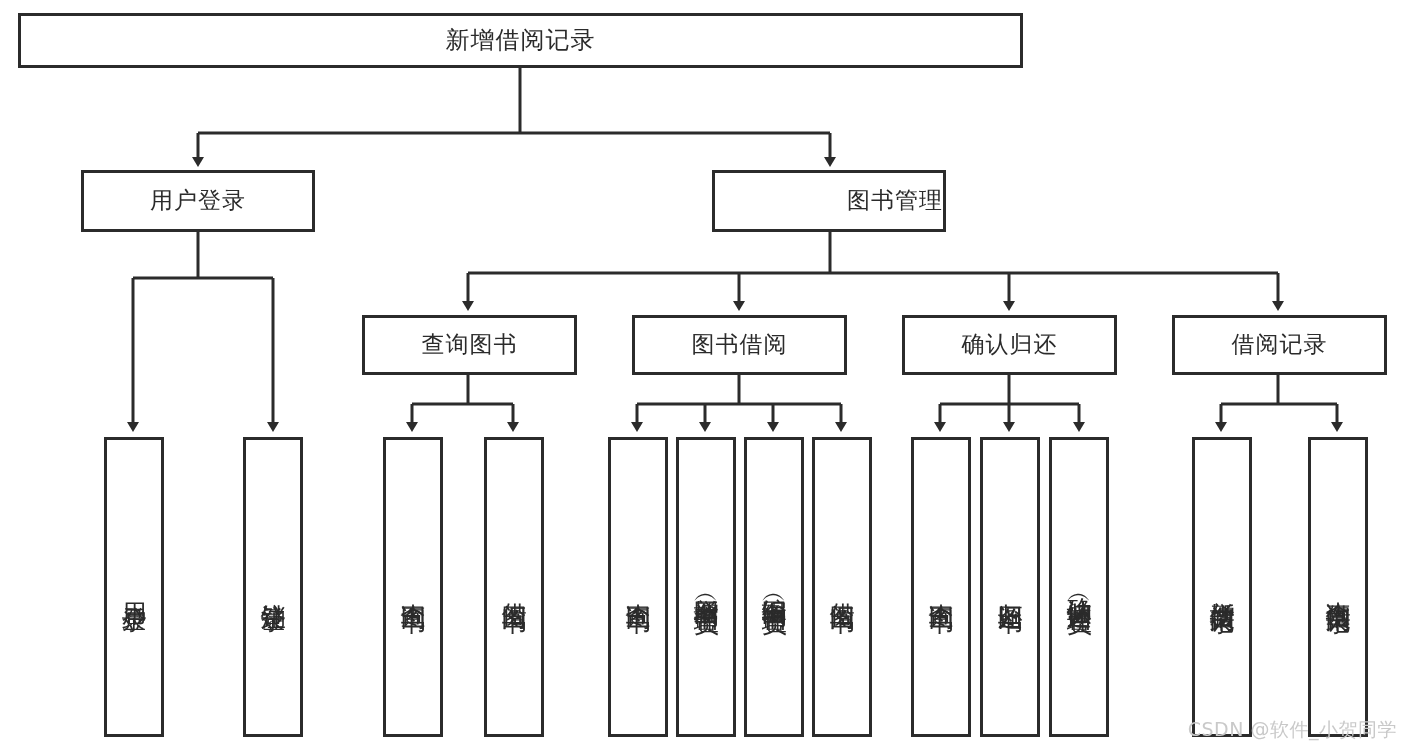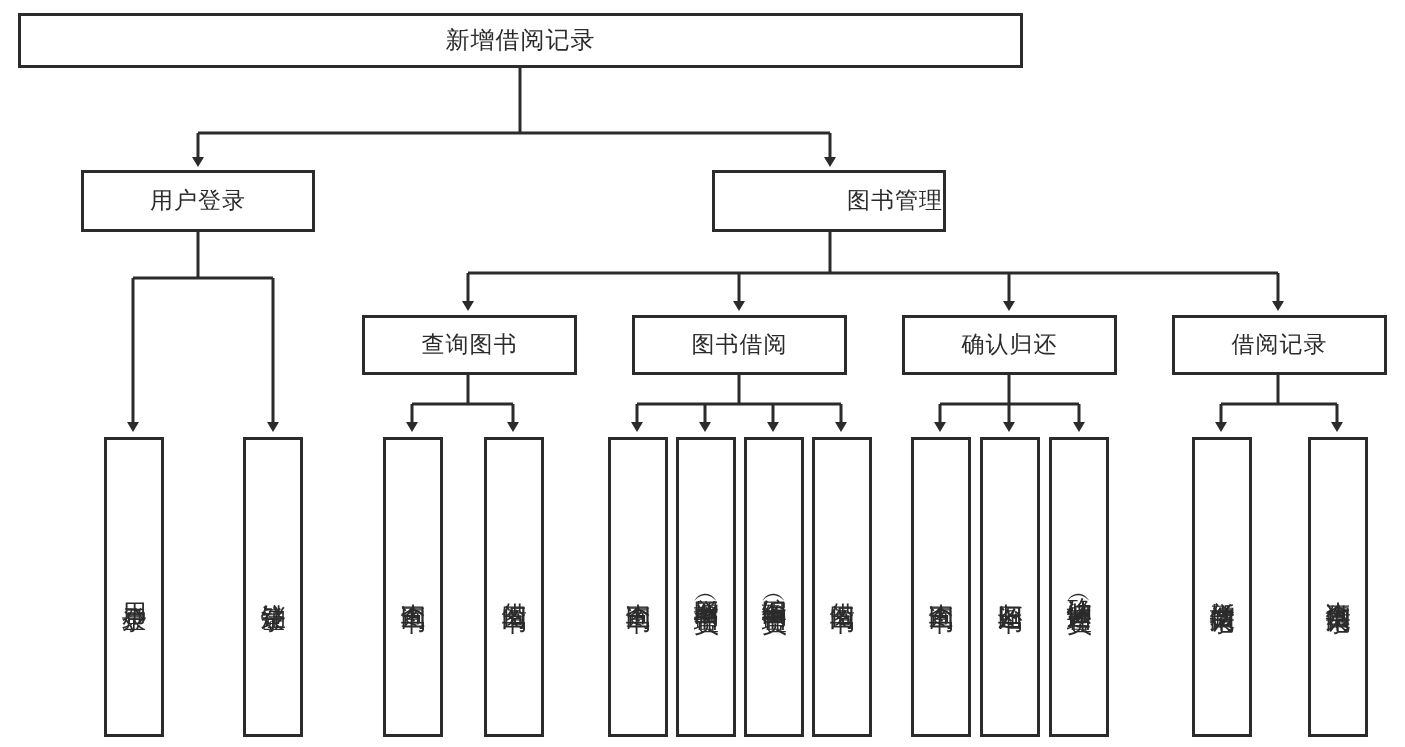--- a/index.html
+++ b/index.html
@@ -187,14 +187,15 @@
     <span class="lbl">确认归还（管理员）</span>
   </div>
 
   <div class="node v" style="left:1192px;top:437px;width:60px;height:300px;">
     <span class="lbl">新增借阅记录</span>
   </div>
   <div class="node v" style="left:1308px;top:437px;width:60px;height:300px;">
     <span class="lbl">查询借阅记录</span>
   </div>
 
+  <div class="watermark">CSDN @软件_小贺同学</div>
 
 </div>
 
 </body></html>

